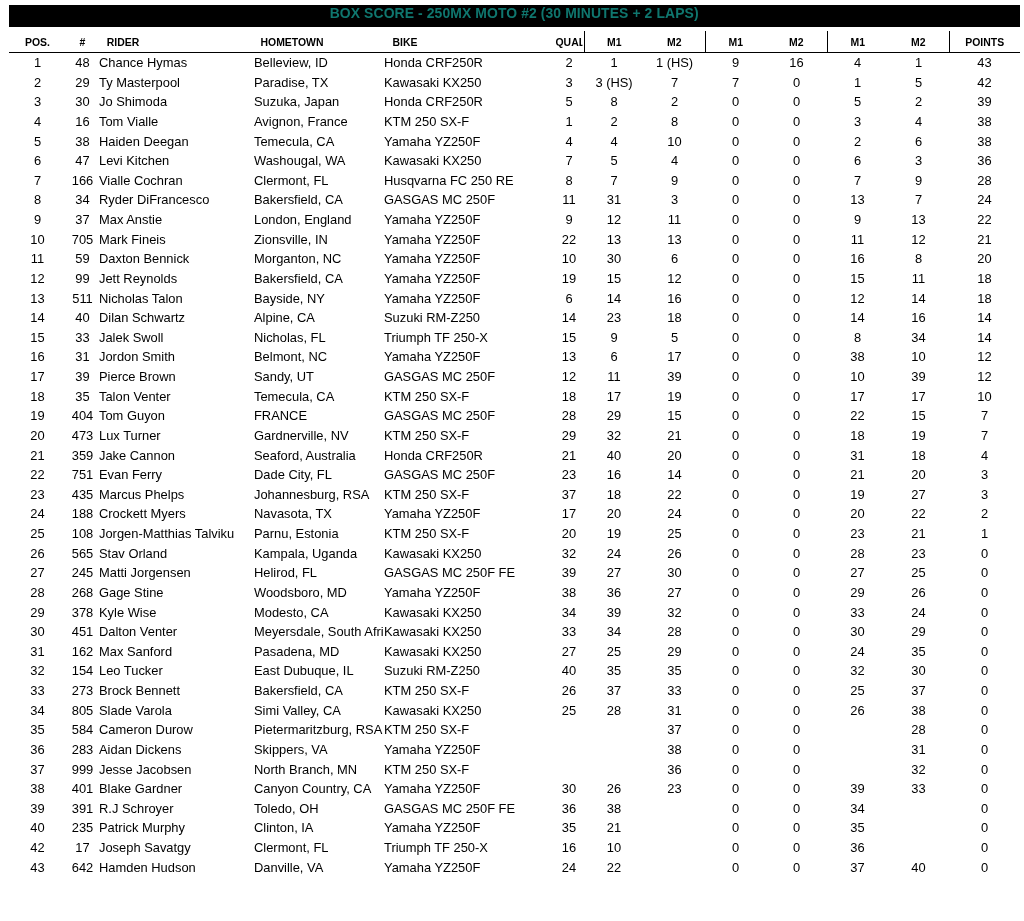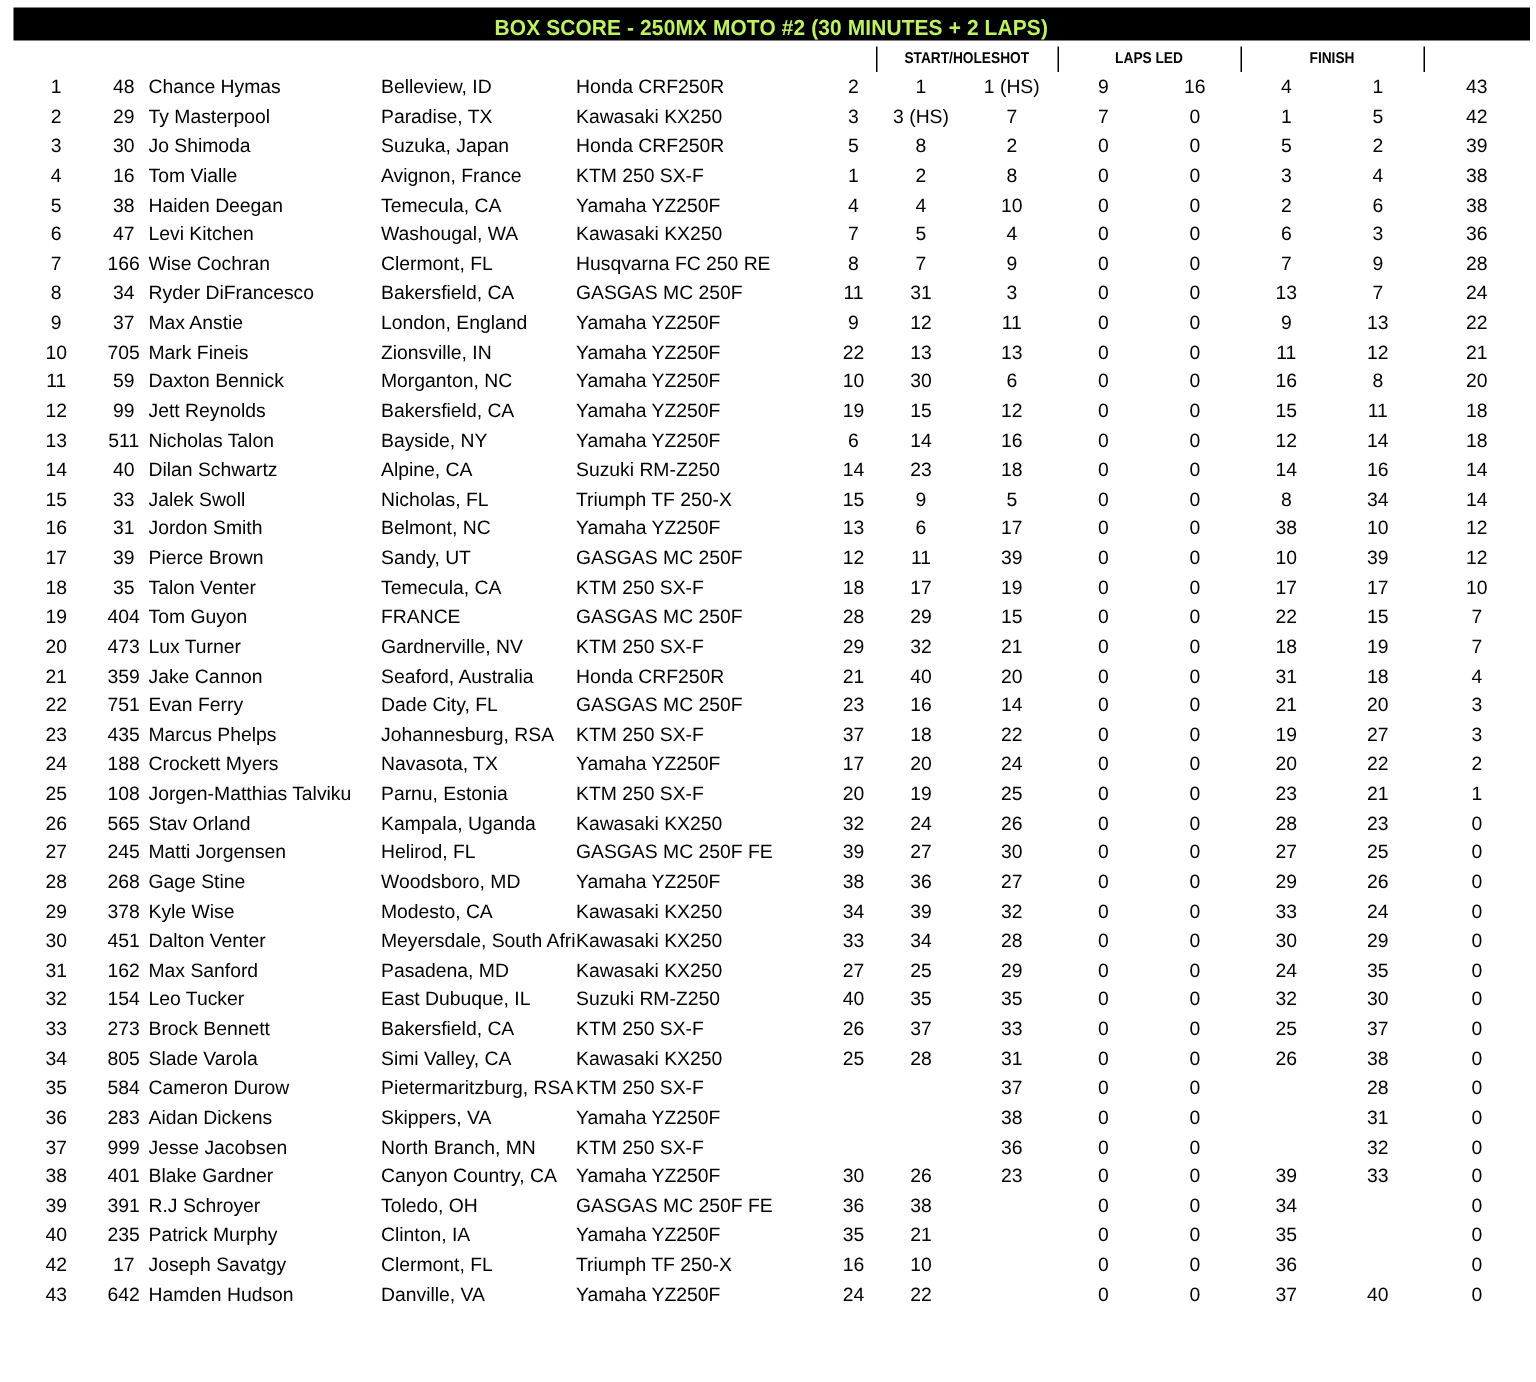--- a/index.html
+++ b/index.html
@@ -22,23 +22,23 @@
   }
 
   
   .title-bar {
     position: absolute;
     left: 9px;
     top: 5px;
     width: 1011px;
     height: 22px;
     background: #000000;
-    color: #bef264;
+    color: #0f766e;
     display: flex;
-    align-items: flex-end;
+    align-items: flex-start;
     justify-content: center;
   }
   .title-bar .title-text {
     font-size: 14.5px;
     font-weight: bold;
     letter-spacing: 0.1px;
     white-space: nowrap;
     transform: scaleX(0.96);
   }
 
@@ -125,33 +125,36 @@
       <col style="width:60px">
       <col style="width:61px">
       <col style="width:61px">
       <col style="width:61px">
       <col style="width:61px">
       <col style="width:61px">
       <col style="width:71px">
     </colgroup>
     <tbody>
 
-      <tr class="group-row">
-        <td></td>
-        <td></td>
-        <td></td>
-        <td></td>
-        <td></td>
-        <td></td>
-        <td class="grp c" colspan="2">START/HOLESHOT</td>
-        <td class="grp c" colspan="2">LAPS LED</td>
-        <td class="grp c" colspan="2">FINISH</td>
-        <td class="grp"></td>
+
+      <tr class="head-row">
+        <td class="c">POS.</td>
+        <td class="c">#</td>
+        <td class="l pad-rider">RIDER</td>
+        <td class="l pad-town">HOMETOWN</td>
+        <td class="l pad-bike">BIKE</td>
+        <td class="c">QUAL</td>
+        <td class="c sep-l">M1</td>
+        <td class="c">M2</td>
+        <td class="c sep-l">M1</td>
+        <td class="c">M2</td>
+        <td class="c sep-l">M1</td>
+        <td class="c">M2</td>
+        <td class="c sep-l">POINTS</td>
       </tr>
-
 
     <tr class="data-row">
           <td class="c">1</td>
           <td class="c b">48</td>
           <td class="l pad-rider clip">Chance Hymas</td>
           <td class="l pad-town clip">Belleview, ID</td>
           <td class="l pad-bike clip">Honda CRF250R</td>
           <td class="c">2</td>
           <td class="c">1</td>
           <td class="c">1 (HS)</td>
@@ -232,21 +235,21 @@
           <td class="c">4</td>
           <td class="c">0</td>
           <td class="c">0</td>
           <td class="c b">6</td>
           <td class="c b">3</td>
           <td class="c">36</td>
         </tr>
         <tr class="data-row">
           <td class="c">7</td>
           <td class="c b">166</td>
-          <td class="l pad-rider clip">Wise Cochran</td>
+          <td class="l pad-rider clip">Vialle Cochran</td>
           <td class="l pad-town clip">Clermont, FL</td>
           <td class="l pad-bike clip">Husqvarna FC 250 RE</td>
           <td class="c">8</td>
           <td class="c">7</td>
           <td class="c">9</td>
           <td class="c">0</td>
           <td class="c">0</td>
           <td class="c b">7</td>
           <td class="c b">9</td>
           <td class="c">28</td>

